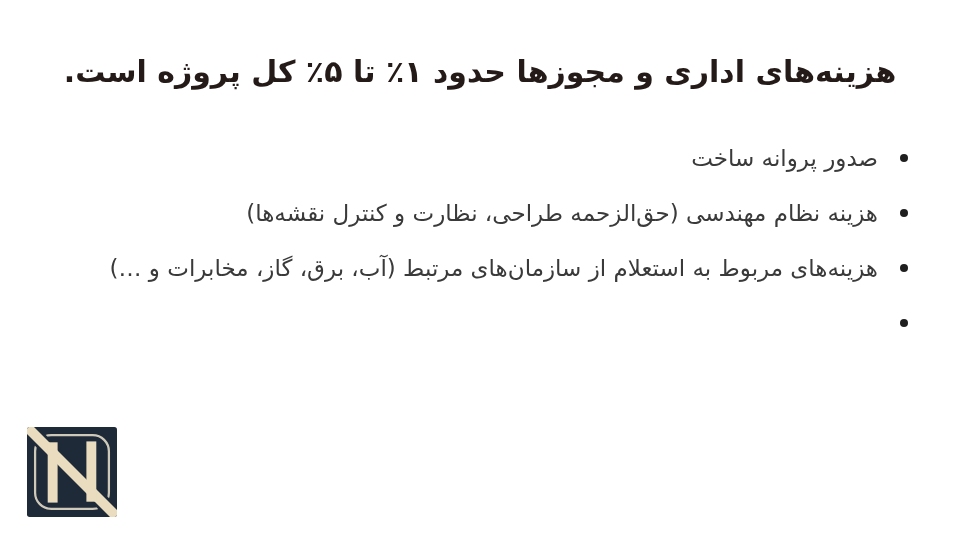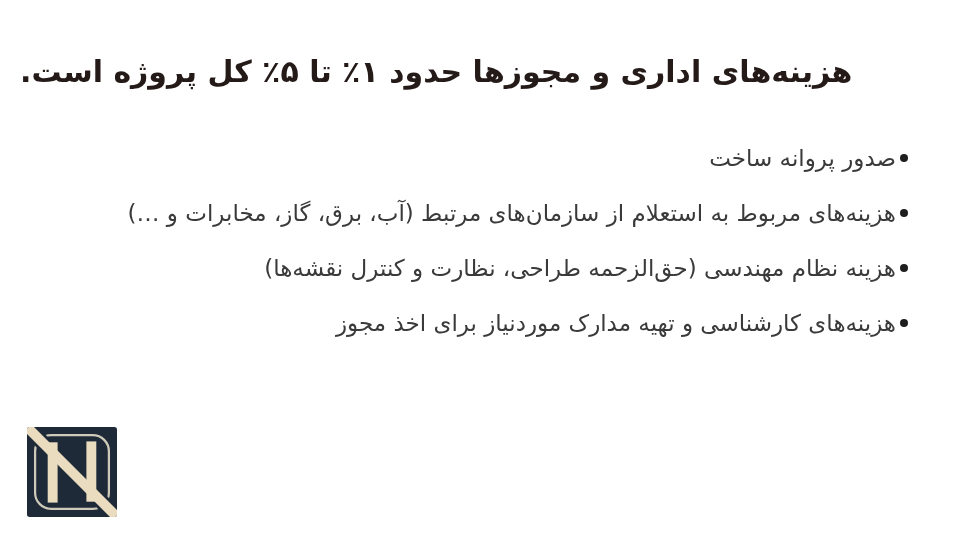--- a/index.html
+++ b/index.html
@@ -6,38 +6,38 @@
   .slide {
     position:relative;
     width:960px; height:540px;
     background:#ffffff;
     overflow:hidden;
     font-family:"DejaVu Sans", sans-serif;
   }
   .title {
     position:absolute;
     top:54px; left:20px; right:20px;
-    text-align:left;
+    text-align:center;
     direction:rtl;
     font-size:30px;
     font-weight:bold;
     color:var(--title-color,#241a18);
     letter-spacing:0;
   }
   .bullets {
     position:absolute;
     top:130px; right:52px; left:30px;
     margin:0; padding:0;
     list-style:none;
     direction:rtl;
   }
   .bullet-item {
     display:flex;
     align-items:center;
-    gap:4px;
+    gap:22px;
     height:55px;
     font-size:23px;
     color:var(--body-color,#3a3a3a);
   }
   .bullet-dot {
     flex:none;
     width:8px; height:8px;
     border-radius:50%;
     background:var(--dot-color,#1f1f1f);
   }
@@ -55,29 +55,28 @@
 
   <div class="title">هزینه‌های اداری و مجوزها حدود ۱٪ تا ۵٪ کل پروژه است.</div>
 
   <ul class="bullets">
     <li class="bullet-item">
       <span class="bullet-dot"></span>
       <span>صدور پروانه ساخت</span>
     </li>
     <li class="bullet-item">
       <span class="bullet-dot"></span>
+      <span>هزینه نظام مهندسی (حق‌الزحمه طراحی، نظارت و کنترل نقشه‌ها)</span>
+    </li>
+    <li class="bullet-item">
+      <span class="bullet-dot"></span>
       <span>هزینه‌های مربوط به استعلام از سازمان‌های مرتبط (آب، برق، گاز، مخابرات و …)</span>
     </li>
     <li class="bullet-item">
       <span class="bullet-dot"></span>
-      <span>هزینه نظام مهندسی (حق‌الزحمه طراحی، نظارت و کنترل نقشه‌ها)</span>
-    </li>
-    <li class="bullet-item">
-      <span class="bullet-dot"></span>
-      <span>هزینه‌های کارشناسی و تهیه مدارک موردنیاز برای اخذ مجوز</span>
     </li>
   </ul>
 
   <div class="logo">
     <svg viewBox="0 0 100 100" aria-hidden="true">
       <rect x="0" y="0" width="100" height="100" rx="3" class="logo-bg" fill="#1f2a38"></rect>
       <rect x="9" y="9" width="82" height="82" rx="18" fill="none" class="logo-border" stroke-width="2.5" stroke="#cfc9ba"></rect>
       <line x1="2" y1="2" x2="98" y2="98" class="logo-casing" stroke-width="17" stroke="#1f2a38"></line>
       <line x1="1" y1="1" x2="99" y2="99" class="logo-stroke" stroke-width="11" stroke="#e9dcbf"></line>
       <rect x="23" y="17" width="11" height="67" class="logo-bar" fill="#e9dcbf"></rect>

